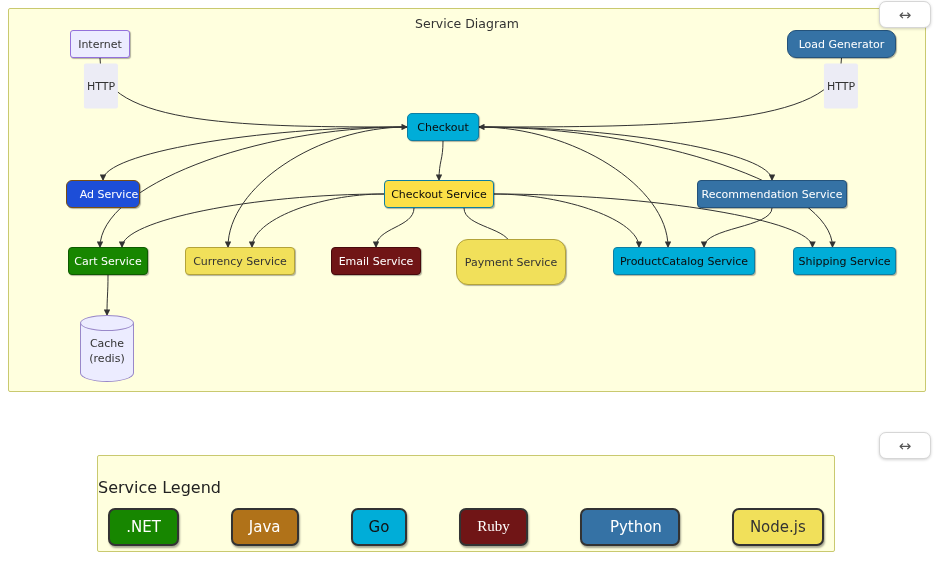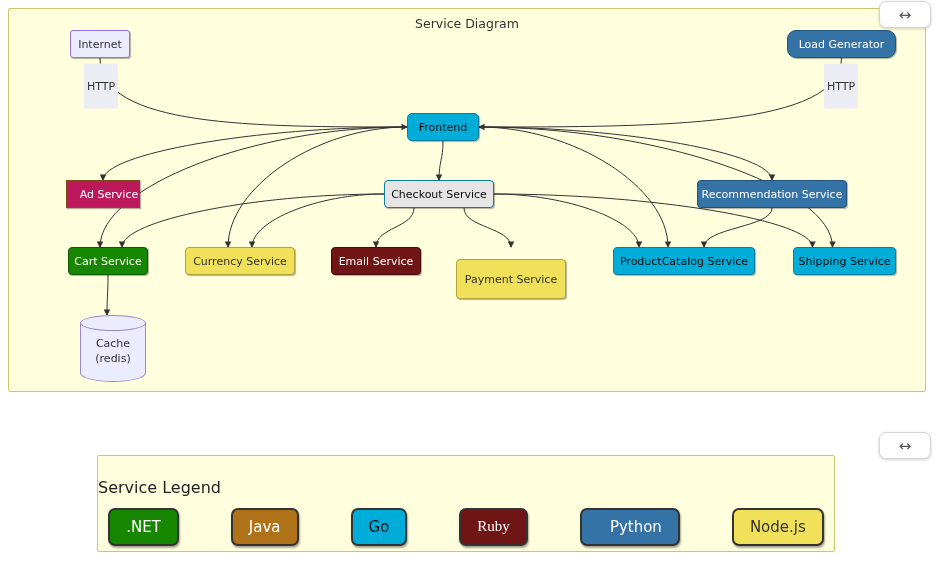--- a/index.html
+++ b/index.html
@@ -83,31 +83,31 @@
       <path d="M464,208 C464,227.5 511,227.5 511,247" class="edge" marker-end="url(#arrowhead)"></path>
       <path d="M494,194 C566.5,194 639,220.5 639,247" class="edge" marker-end="url(#arrowhead)"></path>
       <path d="M494,194 C653.25,194 812.5,220.5 812.5,247" class="edge" marker-end="url(#arrowhead)"></path>
       <path d="M772,208 C772,227.5 704,227.5 704,247" class="edge" marker-end="url(#arrowhead)"></path>
       <path d="M108,275 C108,295 107,295 107,315" class="edge" marker-end="url(#arrowhead)"></path>
     </svg>
 
   <div id="diagram-layer">
       <div class="node rect" style="background: rgb(236, 236, 255); color: rgb(51, 51, 51); border-color: rgb(147, 112, 219); border-radius: 3px; left: 70px; top: 30px; width: 60px; height: 28px;">Internet</div>
       <div class="node rect" style="background: rgb(53, 114, 165); color: rgb(255, 255, 255); border-color: rgb(36, 82, 122); border-radius: 9px; left: 787px; top: 30px; width: 109px; height: 28px;">Load Generator</div>
-      <div class="node rect" style="background: rgb(0, 173, 216); color: rgb(11, 11, 11); border-color: rgb(13, 126, 163); border-radius: 5px; left: 407px; top: 113px; width: 72px; height: 28px;">Frontend</div>
-      <div class="node rect" style="background: #be185d; color: rgb(255, 255, 255); border-color: rgb(122, 78, 17); border-radius: 0; left: 66px; top: 180px; width: 74px; height: 28px; padding-left: 12px;">Ad Service</div>
-      <div class="node rect" style="background: #e5e5e5; color: rgb(11, 11, 11); border-color: rgb(13, 126, 163); border-radius: 4px; left: 384px; top: 180px; width: 110px; height: 28px;">Checkout Service</div>
+      <div class="node rect" style="background: rgb(0, 173, 216); color: rgb(11, 11, 11); border-color: rgb(13, 126, 163); border-radius: 5px; left: 407px; top: 113px; width: 72px; height: 28px;">Checkout</div>
+      <div class="node rect" style="background: #1d4ed8; color: rgb(255, 255, 255); border-color: rgb(122, 78, 17); border-radius: 6px; left: 66px; top: 180px; width: 74px; height: 28px; padding-left: 12px;">Ad Service</div>
+      <div class="node rect" style="background: #fde047; color: rgb(11, 11, 11); border-color: rgb(13, 126, 163); border-radius: 4px; left: 384px; top: 180px; width: 110px; height: 28px;">Checkout Service</div>
       <div class="node rect" style="background: rgb(53, 114, 165); color: rgb(255, 255, 255); border-color: rgb(36, 82, 122); border-radius: 4px; left: 697px; top: 180px; width: 150px; height: 28px;">Recommendation Service</div>
       <div class="node rect" style="background: rgb(23, 134, 0); color: rgb(255, 255, 255); border-color: rgb(14, 90, 0); border-radius: 4px; left: 68px; top: 247px; width: 80px; height: 28px;">Cart Service</div>
       <div class="node rect" style="background: rgb(241, 224, 90); color: rgb(51, 51, 51); border-color: rgb(179, 163, 58); border-radius: 4px; left: 185px; top: 247px; width: 110px; height: 28px;">Currency Service</div>
       <div class="node rect" style="background: rgb(112, 21, 22); color: rgb(255, 255, 255); border-color: rgb(71, 9, 12); border-radius: 4px; left: 331px; top: 247px; width: 90px; height: 28px;">Email Service</div>
-      <div class="node rect" style="background: rgb(241, 224, 90); color: rgb(51, 51, 51); border-color: rgb(179, 163, 58); border-radius: 4px; left: 456px; top: 259px; width: 110px; height: 40px;">Payment Service</div>
+      <div class="node rect" style="background: rgb(241, 224, 90); color: rgb(51, 51, 51); border-color: rgb(179, 163, 58); border-radius: 12px; left: 456px; top: 239px; width: 110px; height: 46px;">Payment Service</div>
       <div class="node rect" style="background: rgb(0, 173, 216); color: rgb(11, 11, 11); border-color: rgb(13, 126, 163); border-radius: 4px; left: 613px; top: 247px; width: 142px; height: 28px;">ProductCatalog Service</div>
       <div class="node rect" style="background: rgb(0, 173, 216); color: rgb(11, 11, 11); border-color: rgb(13, 126, 163); border-radius: 4px; left: 793px; top: 247px; width: 103px; height: 28px;">Shipping Service</div>
-      <div class="node cyl" style="color: rgb(51, 51, 51); left: 80px; top: 315px; width: 66px; height: 67px;">
+      <div class="node cyl" style="color: rgb(51, 51, 51); left: 80px; top: 315px; width: 54px; height: 67px;">
         <div class="cyl-body" style="background: rgb(236, 236, 255); border-color: rgb(153, 136, 201);"></div>
         <div class="cyl-top" style="background: rgb(236, 236, 255); border-color: rgb(153, 136, 201);"></div>
         <div class="cyl-label">Cache
 (redis)</div>
       </div>
       <div class="edge-label" style="left: 101px; top: 86px;">HTTP</div>
       <div class="edge-label" style="left: 841px; top: 86px;">HTTP</div>
     </div>
 
   <button class="resize-btn" id="btn-top">

